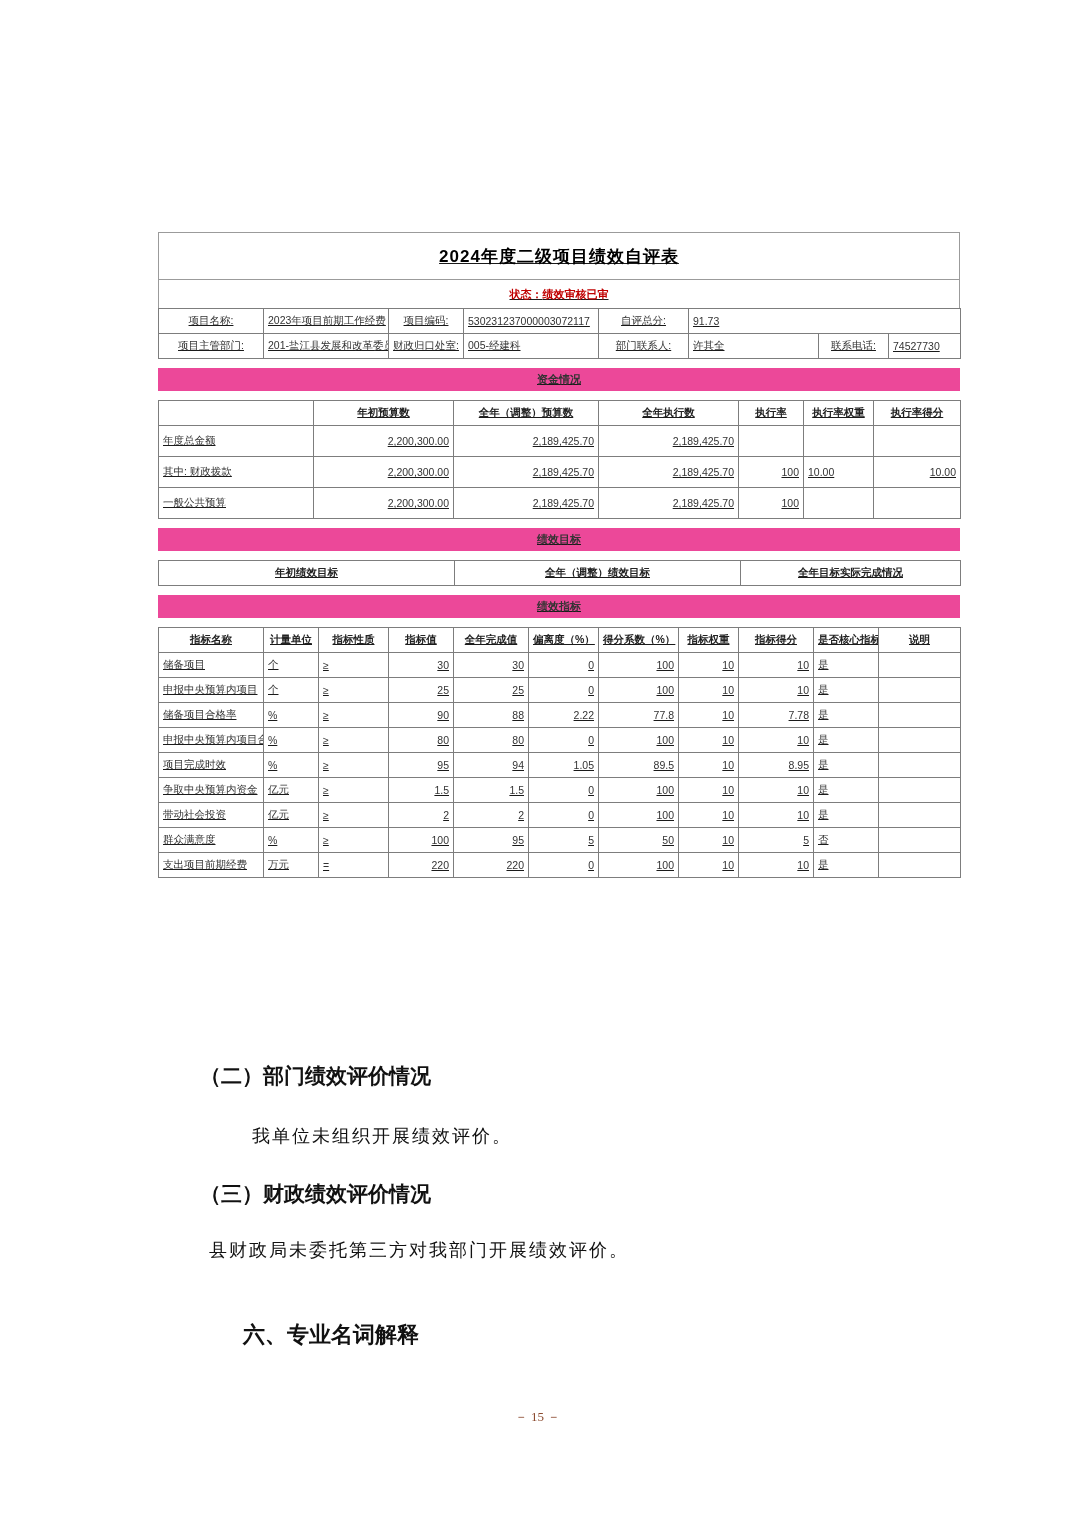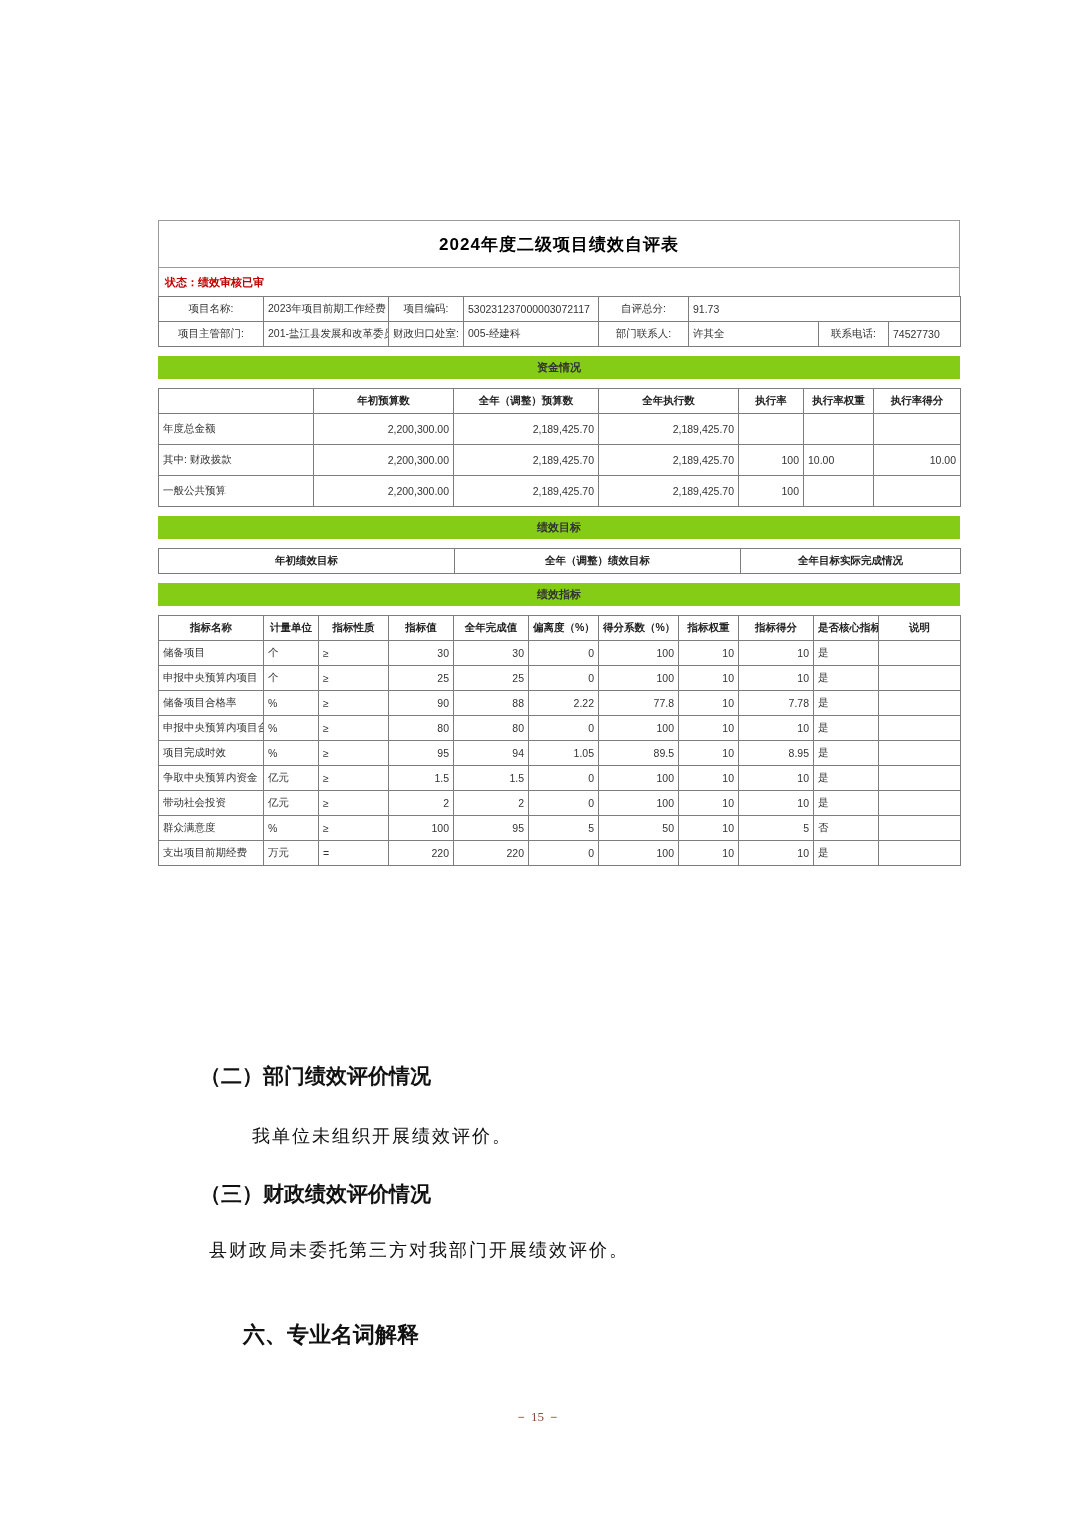--- a/index.html
+++ b/index.html
@@ -1,38 +1,38 @@
 <!DOCTYPE html>
 <html><head>
 <meta charset="utf-8">
 <style>
   * { margin:0; padding:0; box-sizing:border-box; }
   html,body { background:#ffffff; }
   body { font-family:"Liberation Sans", sans-serif; color:#1a1a1a; }
   .page { position:relative; width:1075px; height:1520px; background:#fff; overflow:hidden; }
-  .sheet { position:absolute; left:158px; top:220px; width:802px; }
+  .sheet { position:absolute; left:158px; top:232px; width:802px;text-decoration:underline; }
 
   .title-block { border:1px solid #9b9b9b; background:#fff; }
   .doc-title { text-align:center; font-weight:bold; font-size:17px; color:#000;
                padding:12px 0 11px; border-bottom:1px solid #9b9b9b; letter-spacing:1px; }
-  .status-row { text-align:left; font-size:11px; font-weight:bold; color:#c00000;
+  .status-row { text-align:center; font-size:11px; font-weight:bold; color:#c00000;
                 padding:7px 6px 6px; }
 
   table.grid { border-collapse:collapse; table-layout:fixed; width:802px; background:#fff; }
   .merge-up { margin-top:-1px; }
   table.grid td, table.grid th { border:1px solid #7d7d7d; font-size:10.5px; color:#333;
                 padding:2px 4px; height:25px; overflow:hidden; white-space:nowrap;
                 font-weight:normal; vertical-align:middle; }
   table.grid th { font-weight:bold; text-align:center; color:#222; }
   td.lbl { font-weight:bold; text-align:center; color:#222; }
   td.al { text-align:left; }
   td.num { text-align:right; }
   tr.tall td { height:31px; }
 
-  .section-band { width:802px; background:#84cc16; text-align:center; font-weight:bold;
+  .section-band { width:802px; background:#ec4899; text-align:center; font-weight:bold;
                   font-size:11px; color:#333; padding:4px 0; margin:9px 0; }
 
   .goals-content td { height:44px; vertical-align:top; text-align:left;
                       white-space:normal; font-size:10px; padding:3px 4px; }
 
   .prose { position:absolute; color:#111; }
   .prose-heading-kai { font-family:"Liberation Serif", serif; font-weight:bold; font-size:21px; }
   .prose-body { font-family:"Liberation Serif", serif; font-size:18px; letter-spacing:2px; }
   .prose-heading-hei { font-family:"Liberation Sans", sans-serif; font-weight:bold; font-size:22px; }
 

